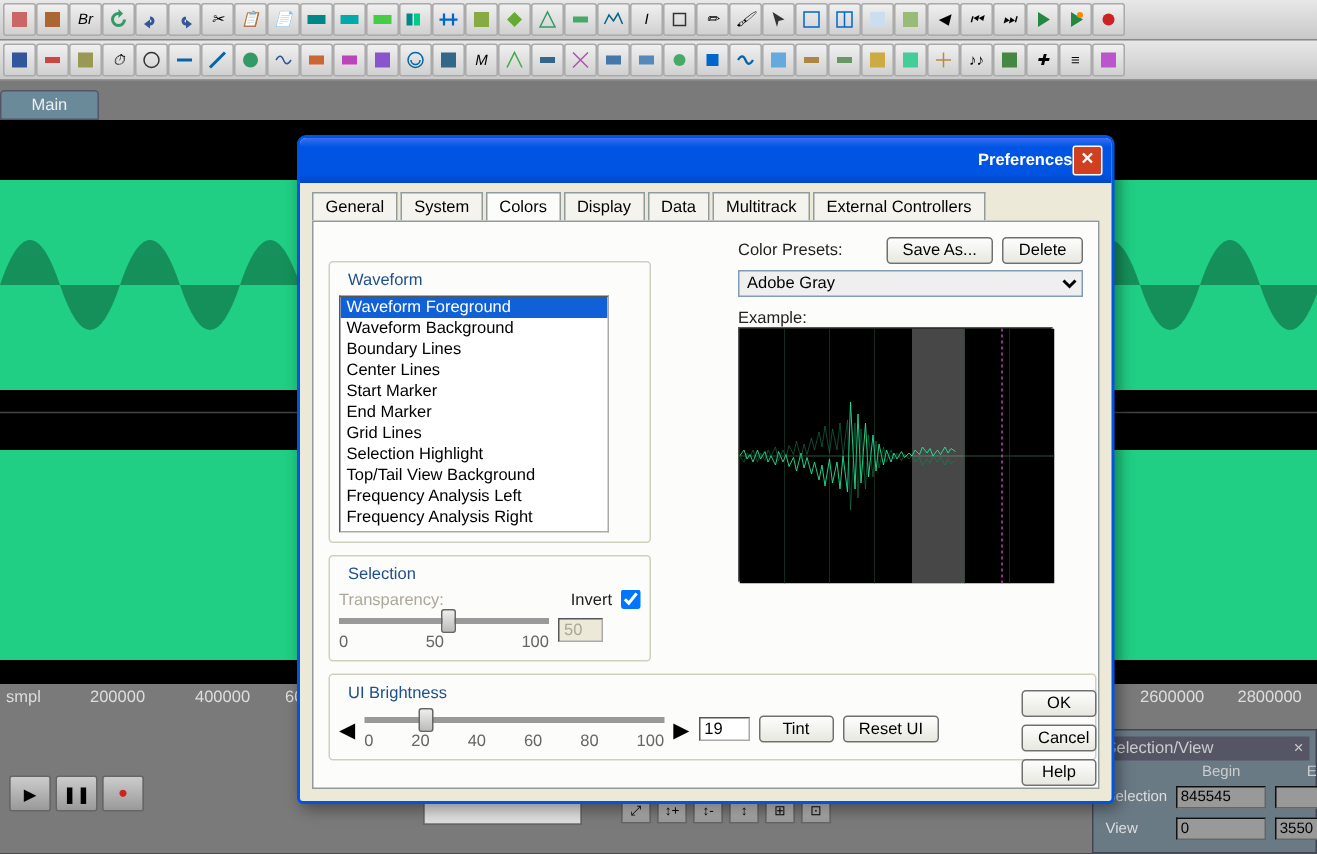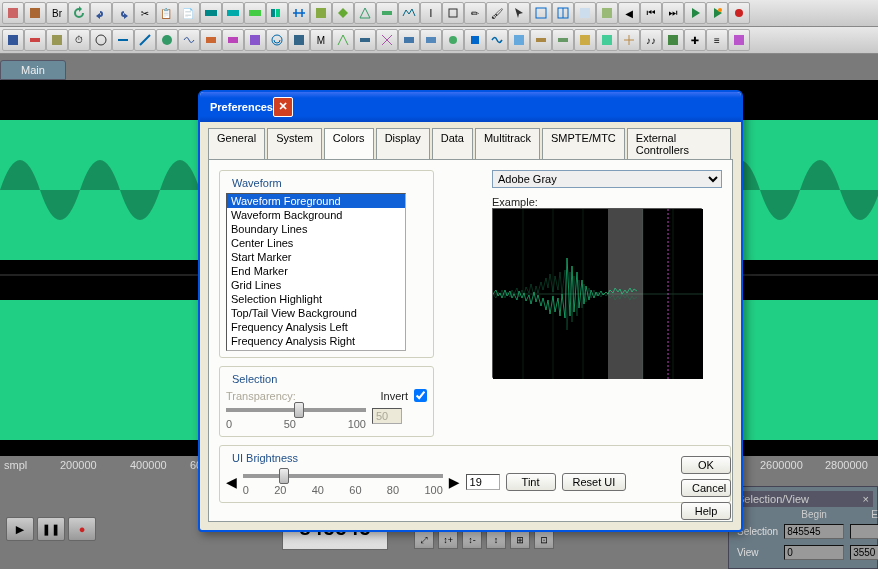--- a/index.html
+++ b/index.html
@@ -1,19 +1,19 @@
 <!DOCTYPE html>
 <html><head>
 <meta charset="utf-8">
 <style>
 * { margin: 0; padding: 0; box-sizing: border-box; font-family: Tahoma, sans-serif; font-size: 11px; }
 body { background: #7a7a7a; width: 878px; height: 569px; overflow: hidden; position: relative; }
 
 
-.toolbar-row { display: flex; gap: 0; padding: 2px; background: linear-gradient(#e8e8e8, #c8c8c8); border-bottom: 1px solid #888; }
+.toolbar-row { display: flex; gap: 0; padding: 2px; background: linear-gradient(#e8e8e8, #c8c8c8); border-bottom: 1px solid #888; font-style: italic; }
 .toolbar-btn { width: 22px; height: 22px; border: 1px solid #aaa; background: linear-gradient(#f0f0f0, #d0d0d0); border-radius: 2px; display: flex; align-items: center; justify-content: center; font-size: 10px; cursor: pointer; }
 .toolbar-btn svg { width: 14px; height: 14px; }
 
 
 .main-tab { position: absolute; top: 60px; left: 0; display: flex; }
 .main-tab .tab { background: #6a8a9a; color: #eee; padding: 3px 20px; border-radius: 3px 3px 0 0; border: 1px solid #556; }
 
 
 .waveform-bg { position: absolute; top: 80px; left: 0; right: 0; height: 390px; background: #000; }
 .waveform-bg svg { width: 100%; height: 100%; }
@@ -31,21 +31,21 @@
 
 .sel-view-panel { position: absolute; bottom: 0; right: 0; width: 150px; background: #6a7a85; border: 1px solid #445; padding: 4px; }
 .sel-view-panel .hdr { background: #556; color: #ccc; font-size: 10px; padding: 2px 4px; display:flex; justify-content:space-between; }
 .sel-view-panel table { width: 100%; }
 .sel-view-panel td { font-size: 10px; padding: 2px; color: #ddd; }
 .sel-view-panel input { width: 60px; font-size: 10px; background: #999; border: 1px inset #666; color: #000; padding: 1px 2px;}
 .sel-view-panel th { font-size: 10px; color: #ccc; font-weight: normal; }
 
 
 .dialog { position: absolute; top: 90px; left: 198px; width: 545px; background: #ece9d8; border: 2px solid #0054e3; border-radius: 6px 6px 4px 4px; box-shadow: 3px 3px 10px rgba(0,0,0,0.4); }
-.titlebar { background: linear-gradient(#3a6ef2, #0054e3 20%, #0054e3 80%, #0046c8); color: #fff; padding: 5px 6px 5px 10px; font-weight: bold; font-size: 13px; display: flex; justify-content: flex-start; align-items: center; border-radius: 4px 4px 0 0; }
+.titlebar { background: linear-gradient(#3a6ef2, #0054e3 20%, #0054e3 80%, #0046c8); color: #fff; padding: 5px 6px 5px 10px; font-weight: bold; font-size: 13px; display: flex; justify-content: flex-end; align-items: center; border-radius: 4px 4px 0 0; }
 .close-btn { width: 20px; height: 20px; background: #d04020; border: 1px solid #fff; border-radius: 2px; color: #fff; text-align: center; font-weight: bold; line-height: 16px; cursor: pointer; }
 
 .tabs { display: flex; padding: 6px 8px 0 8px; }
 .tab-item { padding: 3px 8px; border: 1px solid #919b9c; background: #f4f3ee; margin-right: 2px; border-bottom: none; cursor: pointer; }
 .tab-item.active { background: #fcfcfa; border-bottom: 1px solid #fcfcfa; margin-bottom: -1px; position: relative; }
 
 .tab-content { border: 1px solid #919b9c; margin: 0 8px 8px 8px; padding: 10px; background: #fcfcfa; min-height: 360px; position: relative; }
 
 .fieldset { border: 1px solid #d0d0bf; padding: 6px; margin-bottom: 8px; border-radius: 3px; }
 .fieldset .legend { color: #20508a; margin: -12px 0 4px 2px; background: #fcfcfa; display: inline-block; padding: 0 4px; }
@@ -71,21 +71,21 @@
 .ticks.wide { width: 200px; }
 
 .preview-box { border: 1px inset #aaa; background: #000; width: 210px; height: 170px; }
 .color-swatch { width: 100px; height: 20px; border: 1px inset #aaa; background: #48f0a8; }
 
 .right-btns { position: absolute; right: 10px; bottom: 10px; display: flex; flex-direction: column; gap: 5px; }
 .right-btns .btn { width: 45px; }
 
 .chk { width: 13px; height: 13px; }
 
-.left-col { float: left; width: 215px; }
+.left-col { float: left; width: 215px; margin-top: 16px; }
 .right-col { float: right; width: 230px; }
 </style>
 </head>
 <body>
 
 <div class="toolbar-row">
   <div class="toolbar-btn">
       <svg viewBox="0 0 14 14">
         <rect x="2" y="2" width="10" height="10" fill="#c66"></rect>
       </svg>
@@ -460,21 +460,20 @@
     <div class="close-btn">✕</div>
   </div>
 
   <div class="tabs">
     <div class="tab-item">General</div>
     <div class="tab-item">System</div>
     <div class="tab-item active">Colors</div>
     <div class="tab-item">Display</div>
     <div class="tab-item">Data</div>
     <div class="tab-item">Multitrack</div>
-    <div class="tab-item">SMPTE/MTC</div>
     <div class="tab-item">External Controllers</div>
   </div>
 
   <div class="tab-content">
 
     <div class="left-col">
       <div class="fieldset">
         <div class="legend">Waveform</div>
         <div class="listbox" id="wf-list">
             <div class="item selected">Waveform Foreground</div>
@@ -510,20 +509,27 @@
               <span>50</span>
               <span>100</span>
             </div>
           </div>
           <input type="text" class="field disabled" style="width: 30px;" disabled="" value="50">
         </div>
       </div>
     </div>
 
     <div class="right-col">
+      <div class="row" style="justify-content:space-between; margin-bottom:4px">
+        <span class="label">Color Presets:</span>
+        <div class="row">
+          <button class="btn">Save As...</button>
+          <button class="btn">Delete</button>
+        </div>
+      </div>
       <select style="width:100%">
         <option>Adobe Gray</option>
       </select>
 
       <div style="margin-top:8px">
         <span class="label">Example:</span>
         <div class="preview-box">
           <svg viewBox="0 0 210 170" width="210" height="170">
             <rect width="210" height="170" fill="#000"></rect>
             <line x1="0" y1="85" x2="210" y2="85" stroke="#1a3a2a"></line>

